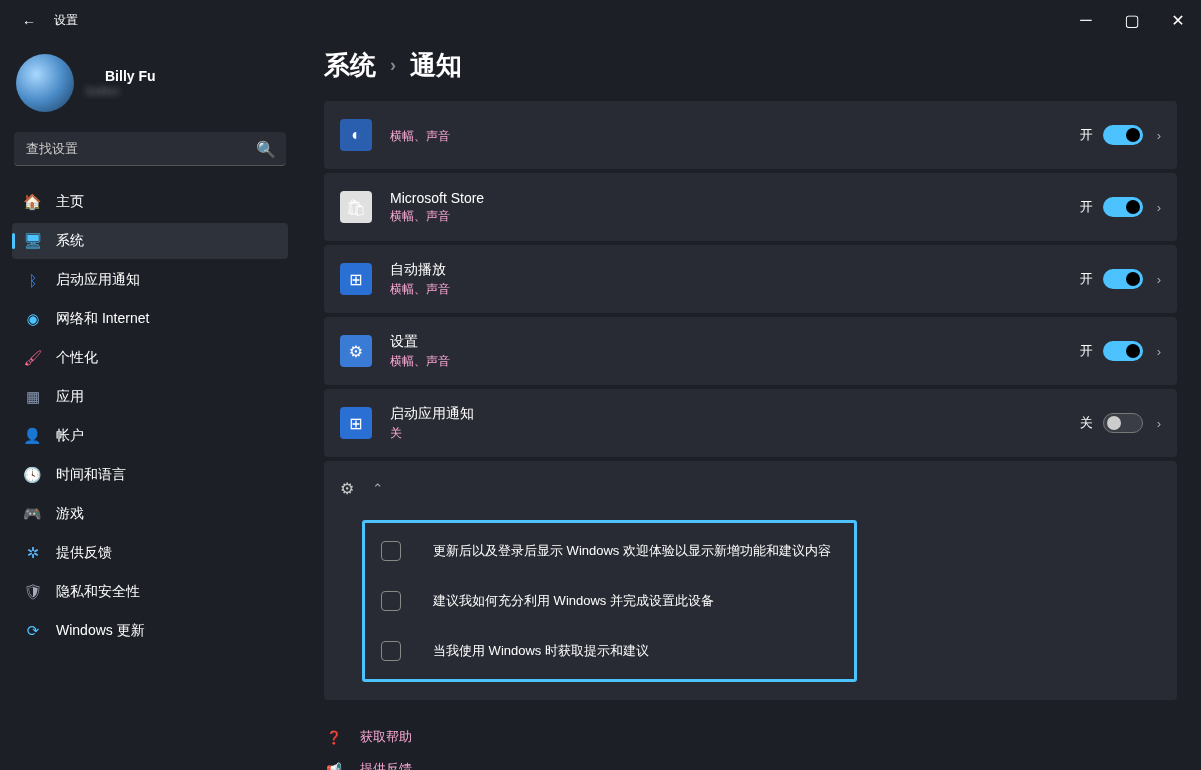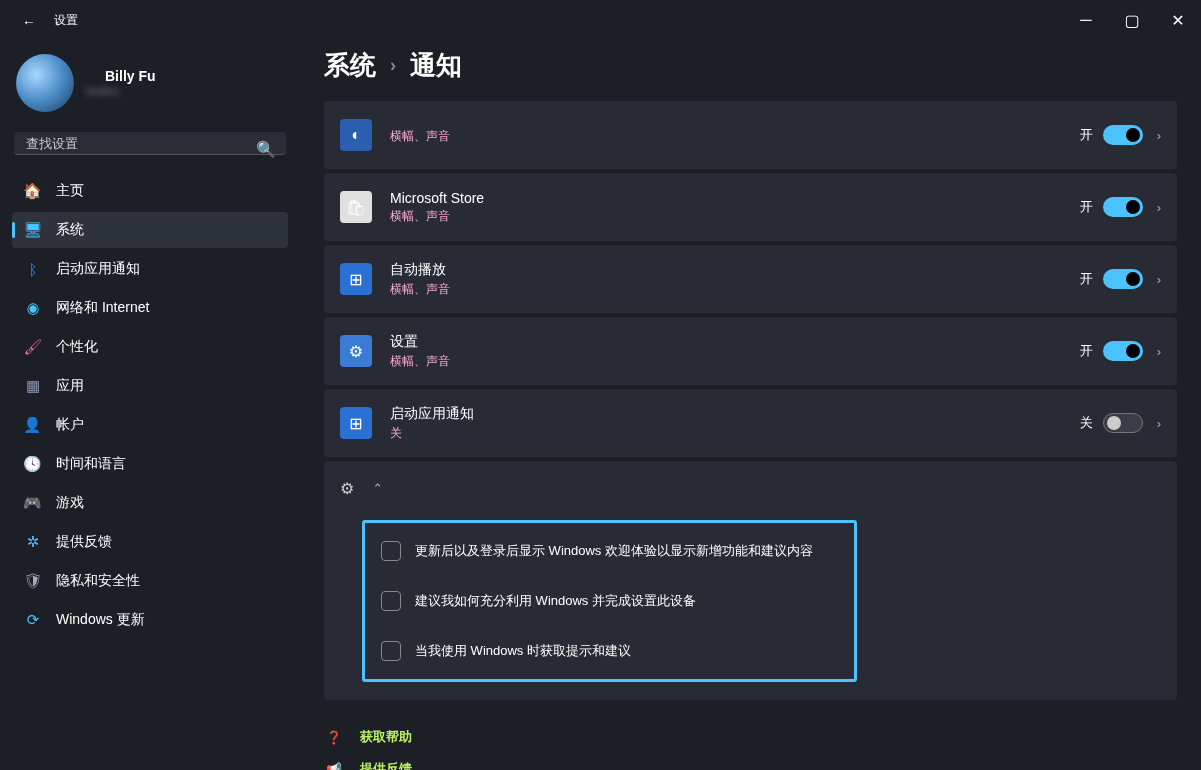--- a/index.html
+++ b/index.html
@@ -12,21 +12,21 @@
 .winctrl div { width: 46px; height: 40px; display: flex; align-items: center; justify-content: center; color: #fff; }
 
 .layout { display: flex; height: calc(100% - 40px); }
 .sidebar { width: 300px; padding: 8px 12px; }
 .profile { display: flex; align-items: center; gap: 12px; padding: 6px 4px 16px; }
 .avatar { width: 58px; height: 58px; border-radius: 50%; background: radial-gradient(circle at 35% 35%, #a8d8ff 0%, #4a8bc7 50%, #1a3a5c 100%); }
 .pname { font-size: 14px; font-weight: 600; margin-left: 19px; }
 .pemail { font-size: 12px; color: transparent; text-shadow: 0 0 6px rgba(200,200,200,0.6); user-select: none; font-family: Liberation Serif, serif; }
 
 .search { position: relative; margin: 4px 2px 18px; }
-.search input { width: 100%; height: 23px; background: #2a2d35; border: none; border-bottom: 1px solid #555; border-radius: 4px; padding: 0 16px 0 12px; color: #fff; font-size: 13px; outline: none; }
+.search input { width: 100%; height: 34px; background: #2a2d35; border: none; border-bottom: 1px solid #555; border-radius: 4px; padding: 0 16px 0 12px; color: #fff; font-size: 13px; outline: none; }
 .search input::placeholder { color: #ccc; }
 .search .sicon { position: absolute; right: 10px; top: 8px; color: #ccc; }
 
 .nav { display: flex; flex-direction: column; gap: 3px; }
 .nav-item { display: flex; align-items: center; gap: 14px; padding: 9px 12px; border-radius: 4px; font-size: 14px; cursor: pointer; }
 .nav-item.active { background: #2e323b; position: relative; }
 .nav-item.active::before { content: ""; position: absolute; left: 0; top: 10px; bottom: 10px; width: 3px; background: #4cc2ff; border-radius: 2px; }
 .nav-icon { width: 18px; height: 18px; display: inline-flex; align-items: center; justify-content: center; font-size: 15px; }
 
 .main { flex: 1; padding: 8px 24px 0 24px; overflow-y: auto; }
@@ -47,28 +47,28 @@
 .toggle.off { background: #3a3d45; border: 1px solid #777; }
 .toggle.off::after { content: ""; position: absolute; left: 3px; top: 2px; width: 14px; height: 14px; background: #ccc; border-radius: 50%; }
 .chev { color: #aaa; font-size: 13px; }
 
 .section-row { display: flex; align-items: center; padding: 18px 16px; }
 .section-icon { margin-right: 18px; color: #ccc; }
 .section-title { font-size: 14px; flex: 1; }
 
 .checks { padding: 4px 20px 18px 54px; display: flex; flex-direction: column; gap: 30px; }
 .highlight-border { border: 3px solid #4cc2ff; border-radius: 3px; padding: 18px 16px; margin-left: -16px; margin-right: 300px; display: flex; flex-direction: column; gap: 30px; }
-.check { display: flex; align-items: center; gap: 14px; }
+.check { display: flex; align-items: center; gap: 32px; }
 .checkbox { width: 20px; height: 20px; border: 1px solid #888; border-radius: 4px; flex-shrink: 0; }
 .check-label { font-size: 13px; }
 
 .footer-links { padding: 24px 0 12px 2px; display: flex; flex-direction: column; gap: 14px; }
 .flink { display: flex; align-items: center; gap: 14px; font-size: 13px; }
 .flink-icon { width: 20px; color: #ccc; }
-.flink-text { color: #bef264; font-weight: bold; }
+.flink-text { color: #f9a8d4; }
 
 .ic-home { color:#ff9b44; } .ic-sys { color:#4cc2ff; } .ic-bt { color:#3a8bff; }
 .ic-net { color:#4cc2ff; } .ic-pers { color:#ff6b8b; } .ic-app { color:#8b9bb4; }
 .ic-acct { color:#ff8b5c; } .ic-time { color:#4cc2ff; } .ic-game { color:#aab; }
 .ic-acc { color:#5cb8ff; } .ic-priv { color:#aab; } .ic-upd { color:#4cc2ff; }
 </style>
 </head>
 <body>
 
 <div class="titlebar">

